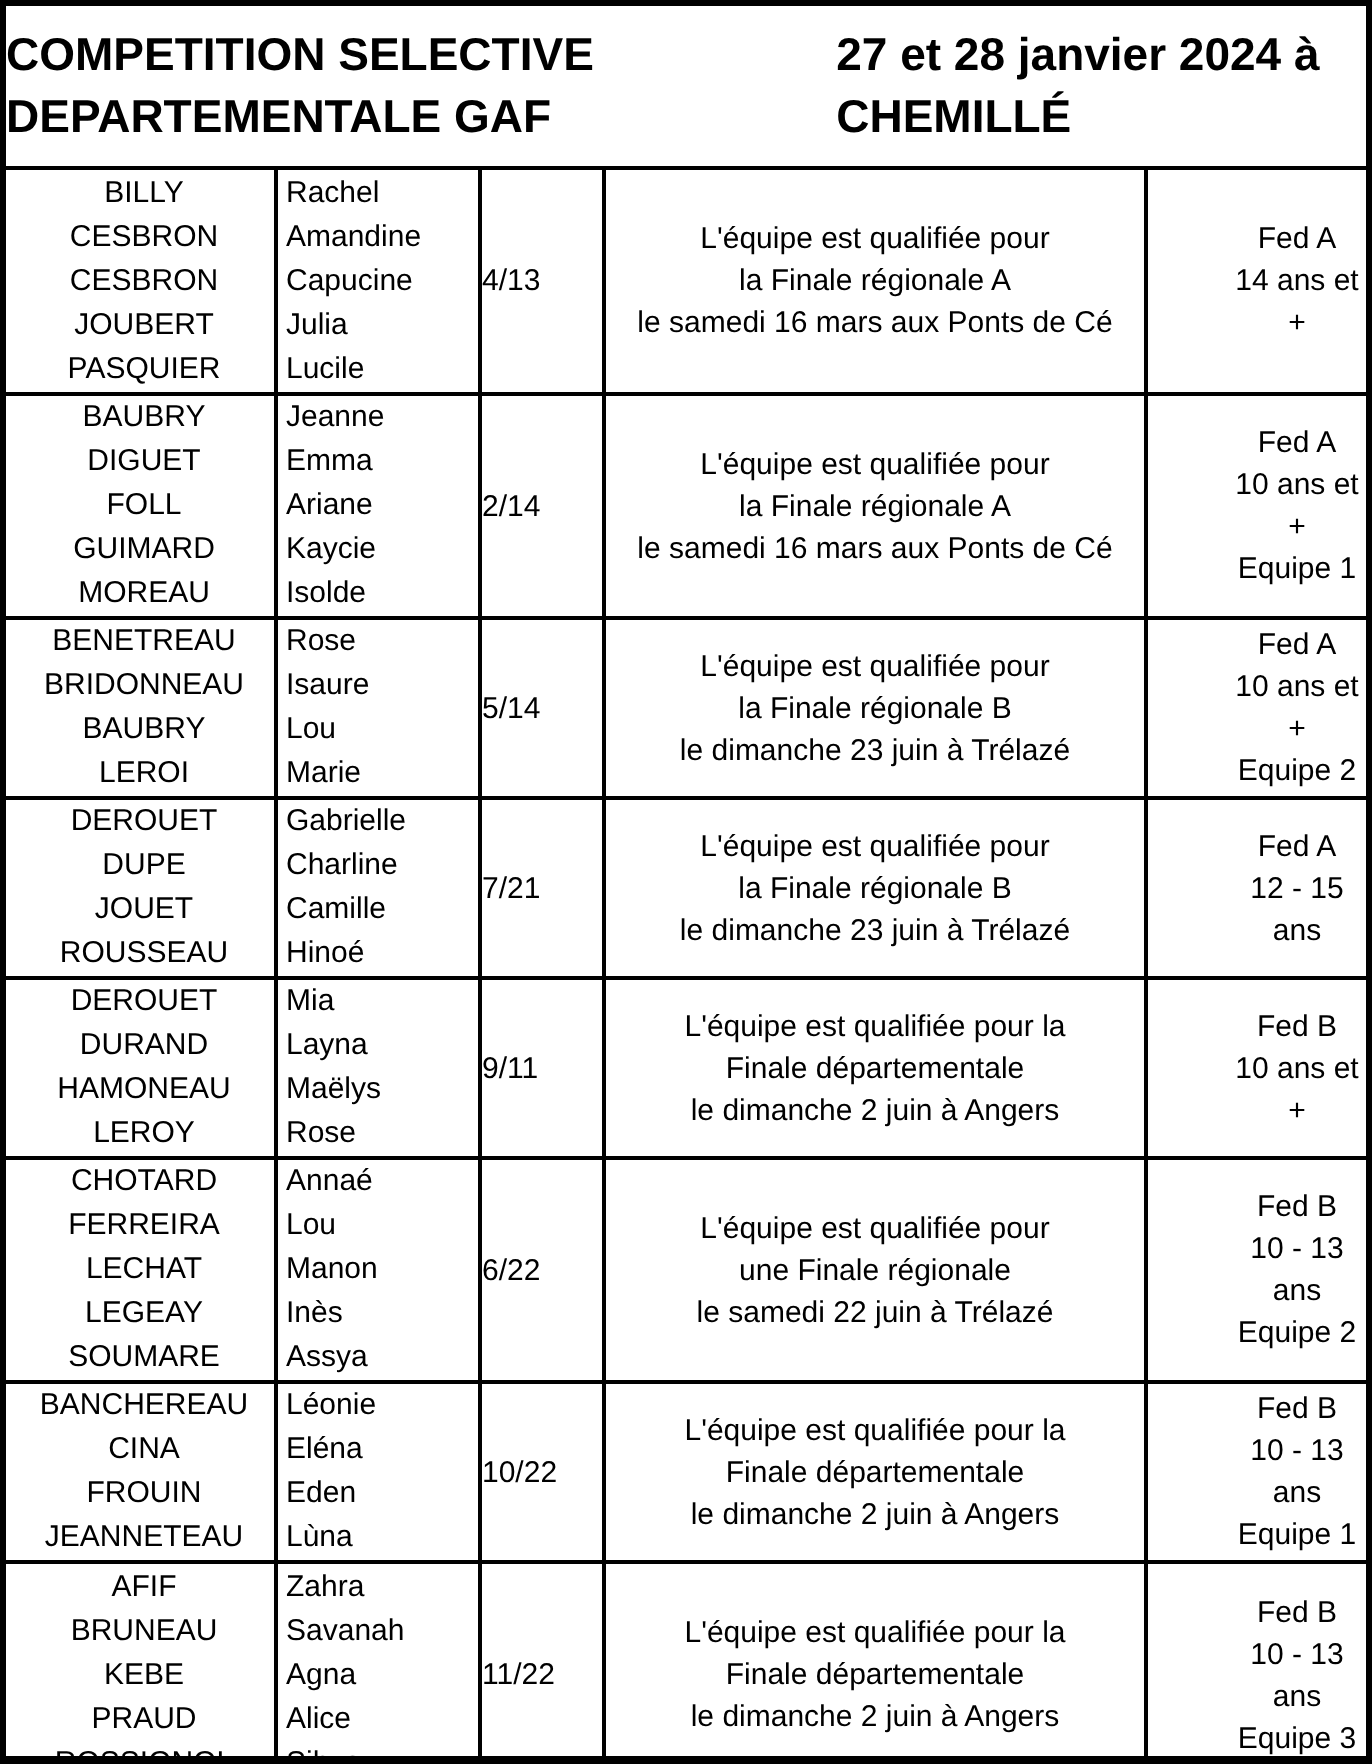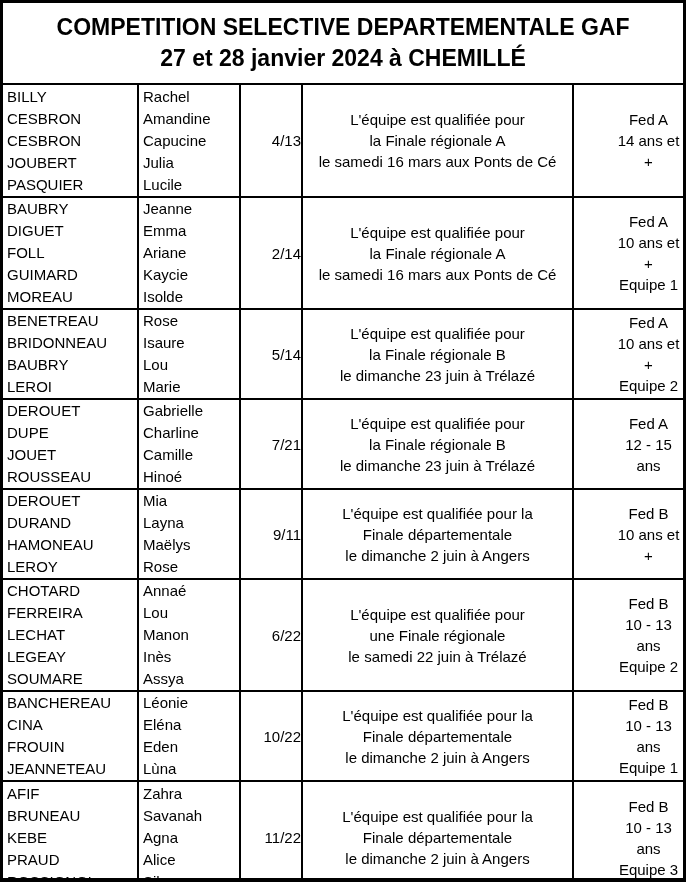--- a/index.html
+++ b/index.html
@@ -4,40 +4,40 @@
 <style>
   html,body{margin:0;padding:0;background:#ffffff;}
   .doc{
     width:686px;height:882px;box-sizing:border-box;
     border:3px solid #000;border-bottom-width:4px;
     font-family:"Liberation Sans",sans-serif;color:#000;
     overflow:hidden;background:#fff;
   }
   .title-block{
     height:80px;border-bottom:2px solid #000;
-    display:flex;flex-direction:column;justify-content:center;align-items:center;
+    display:flex;flex-direction:row;justify-content:center;align-items:center;
     text-align:left;font-weight:bold;font-size:23px;line-height:31px;
   }
   table.results{
     width:100%;border-collapse:collapse;table-layout:fixed;
   }
   table.results td{
     border:2px solid #000;padding:0;vertical-align:middle;
     font-size:15px;overflow:hidden;
   }
   tr.tall{height:112px;}
   tr.short{height:86px;}
   td.c-last,td.c-first{text-align:left;line-height:22px;}
   td.c-last div,td.c-first div{padding-left:4px;white-space:nowrap;}
-  td.c-rank{text-align:right;}
+  td.c-rank{text-align:left;}
   td.c-qual{text-align:center;line-height:21px;padding:0 6px;}
   td.c-cat{text-align:center;line-height:21px;}
   .b{font-weight:normal;}
   
-  table.results tr td:first-child{border-left:none;}
+  table.results tr td:first-child{border-left:none;text-align:center;}
   table.results tr td:last-child{border-right:none;padding-left:40px;}
   table.results tr:last-child td{border-bottom:none;}
   table.results tr:first-child td{border-top:none;}
 </style>
 </head>
 <body>
 
 <div class="doc">
   <div class="title-block">
     <div>COMPETITION SELECTIVE DEPARTEMENTALE GAF</div>

